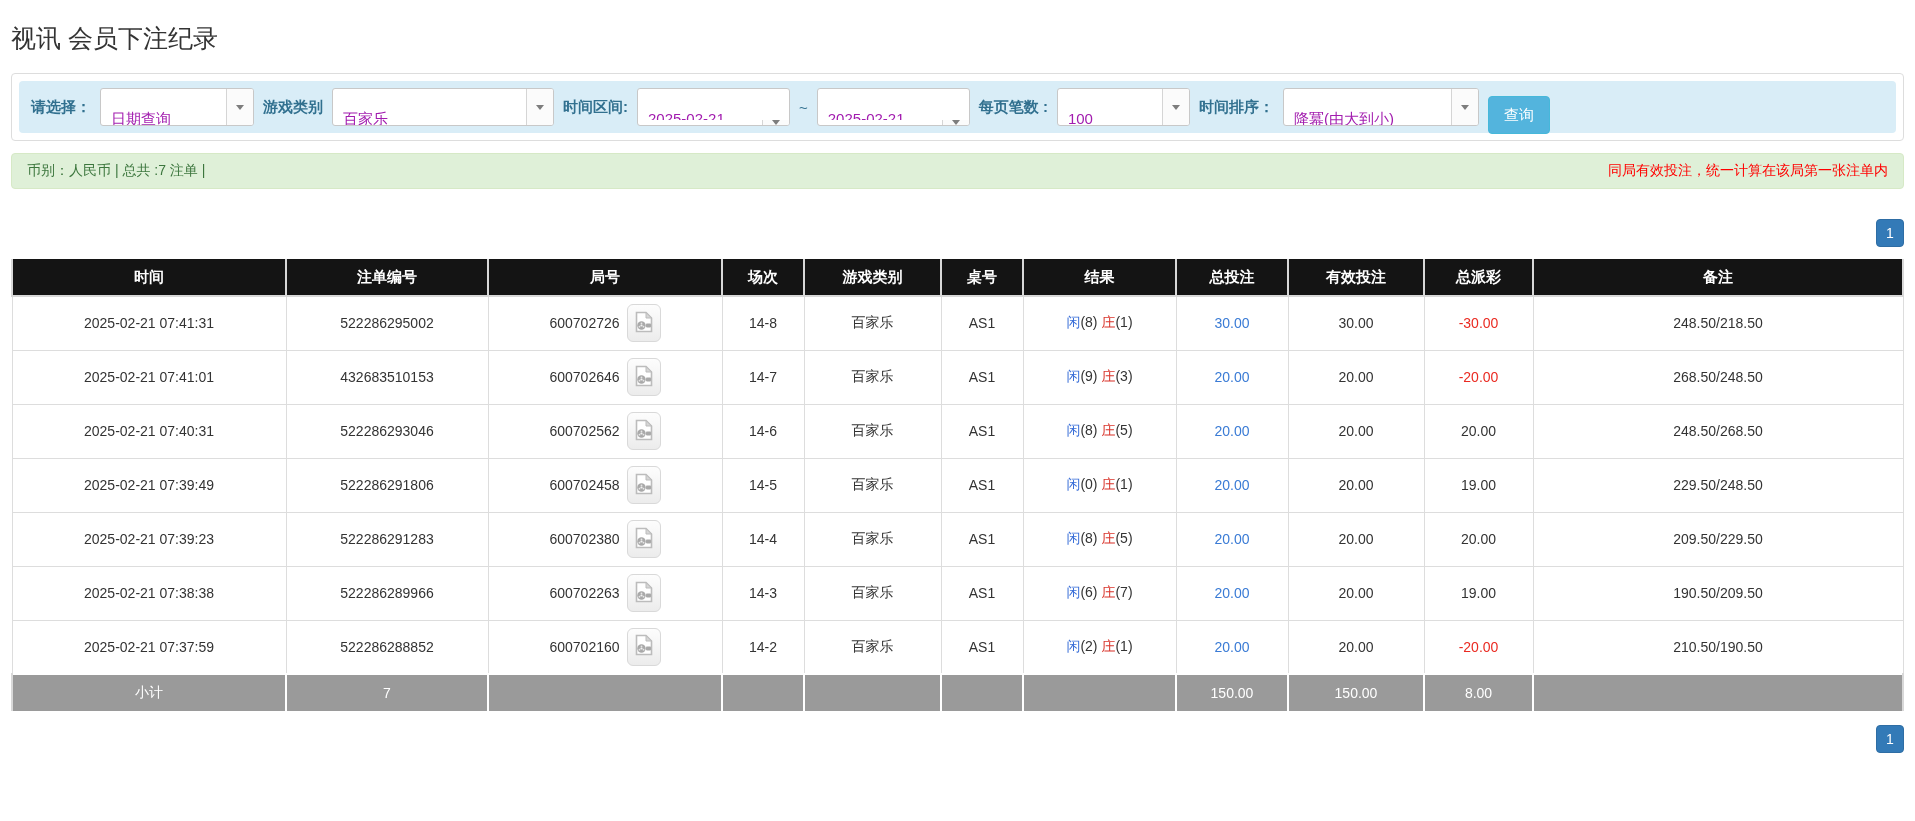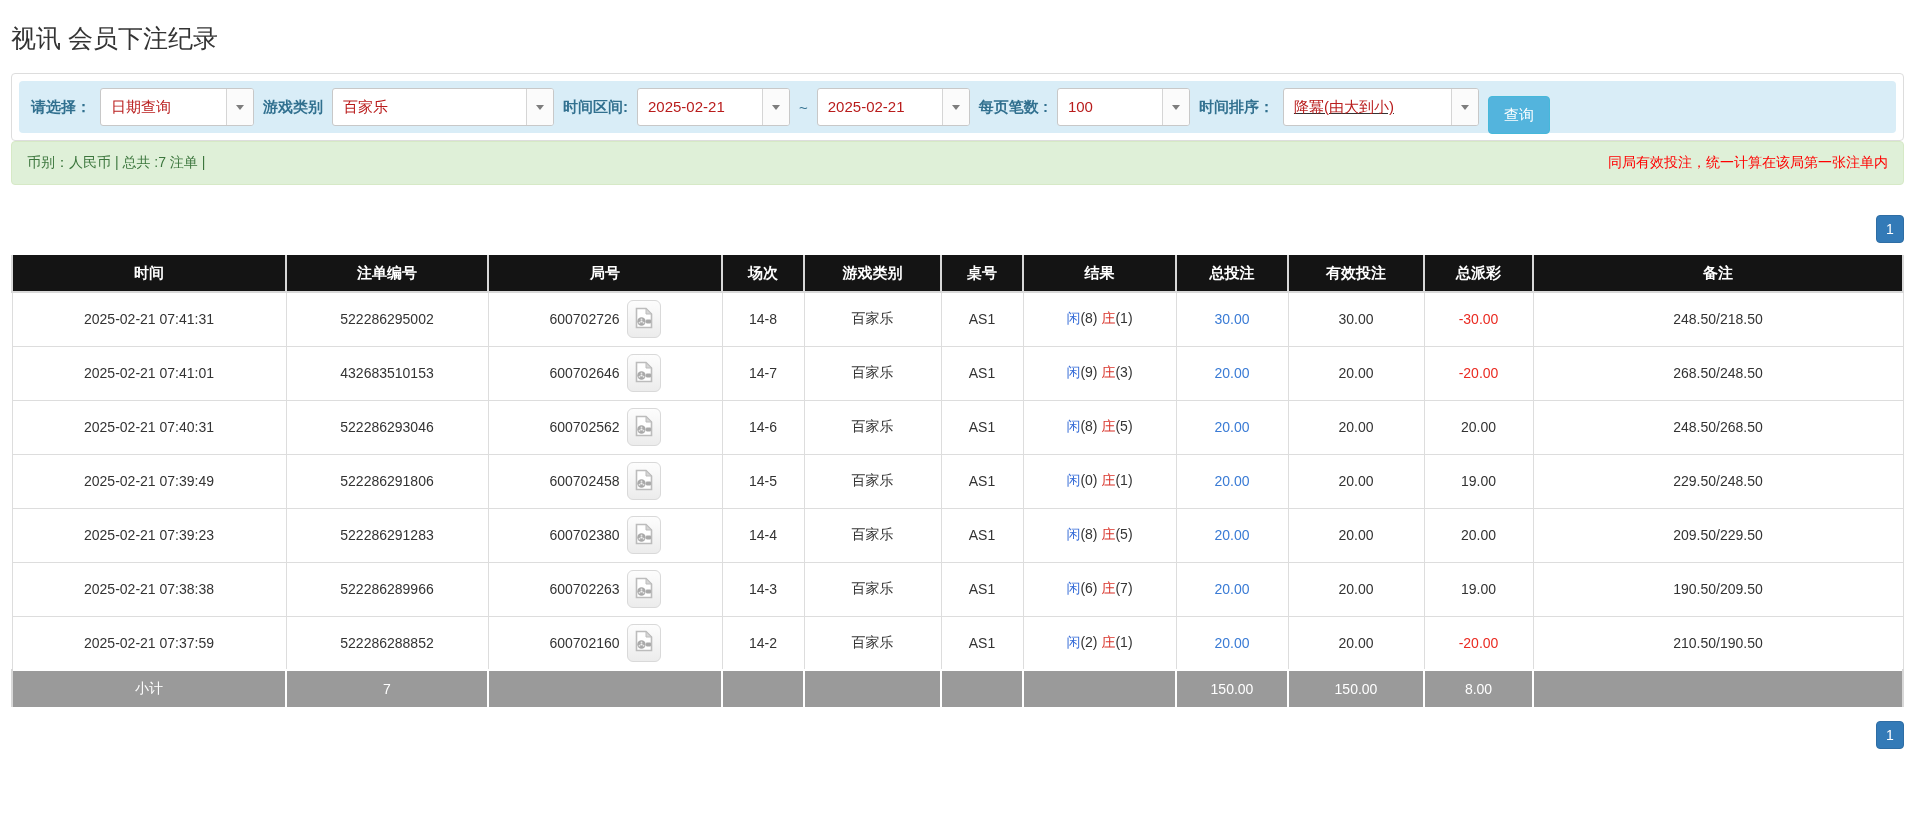--- a/index.html
+++ b/index.html
@@ -19,38 +19,38 @@
     background:var(--filter-bg,#d9edf7);
     border-radius:4px; padding:7px 12px;
     display:flex; align-items:center; gap:9px; height:52px;
   }
   .flabel { color:#31708f; font-weight:bold; font-size:15px; white-space:nowrap;text-align:right; }
   .combo {
     display:inline-flex; align-items:stretch;
     background:#fff; border:1px solid #c8c8c8; border-radius:3px;
     height:38px; overflow:hidden; flex:0 0 auto;
   }
-  .combo .val { padding:0 10px; line-height:36px; font-size:15px; color:#b91c1c; overflow:hidden; white-space:nowrap; }
+  .combo .val { padding:12px 10px; line-height:36px; font-size:15px; color:#a21caf; overflow:hidden; white-space:nowrap; }
   .combo .arrow {
     width:27px; margin-left:auto; border-left:1px solid #d5d5d5; background:#fbfbfb;
     display:flex; align-items:center; justify-content:center;
   }
   .tri { width:0; height:0; border-left:4px solid transparent; border-right:4px solid transparent; border-top:5px solid #7d7d7d; }
-  .w-select { width:154px; } .w-game { width:222px; } .w-date { width:153px; }
+  .w-select { width:154px; } .w-game { width:222px; } .w-date { width:153px;flex-direction:column; }
   .w-size { width:133px; } .w-sort { width:196px;text-decoration:underline; }
   .tilde { font-size:15px; color:#31708f; }
   .btn-query {
     height:38px; padding:4px 15px; border:1px solid #46b8da; border-radius:4px;
     background:#53b4dd; color:#fff; font-size:15px;
     display:inline-flex; align-items:center; justify-content:center; cursor:pointer;margin-top:16px;
   }
 
   
   .summary-bar {
-    height:44px;
+    margin-top:12px; height:36px;
     background:#dff0d8; border:1px solid #d6e9c6; border-radius:4px;
     display:flex; align-items:center; justify-content:space-between;
     padding:0 15px; font-size:14px;
   }
   .summary-left { color:var(--success-green,#3c763d); }
   .summary-right { color:var(--notice-red,#ff0000); }
 
   
   .pagination-row { display:flex; justify-content:flex-end; }
   .pag-top { margin:30px 0 12px; }

